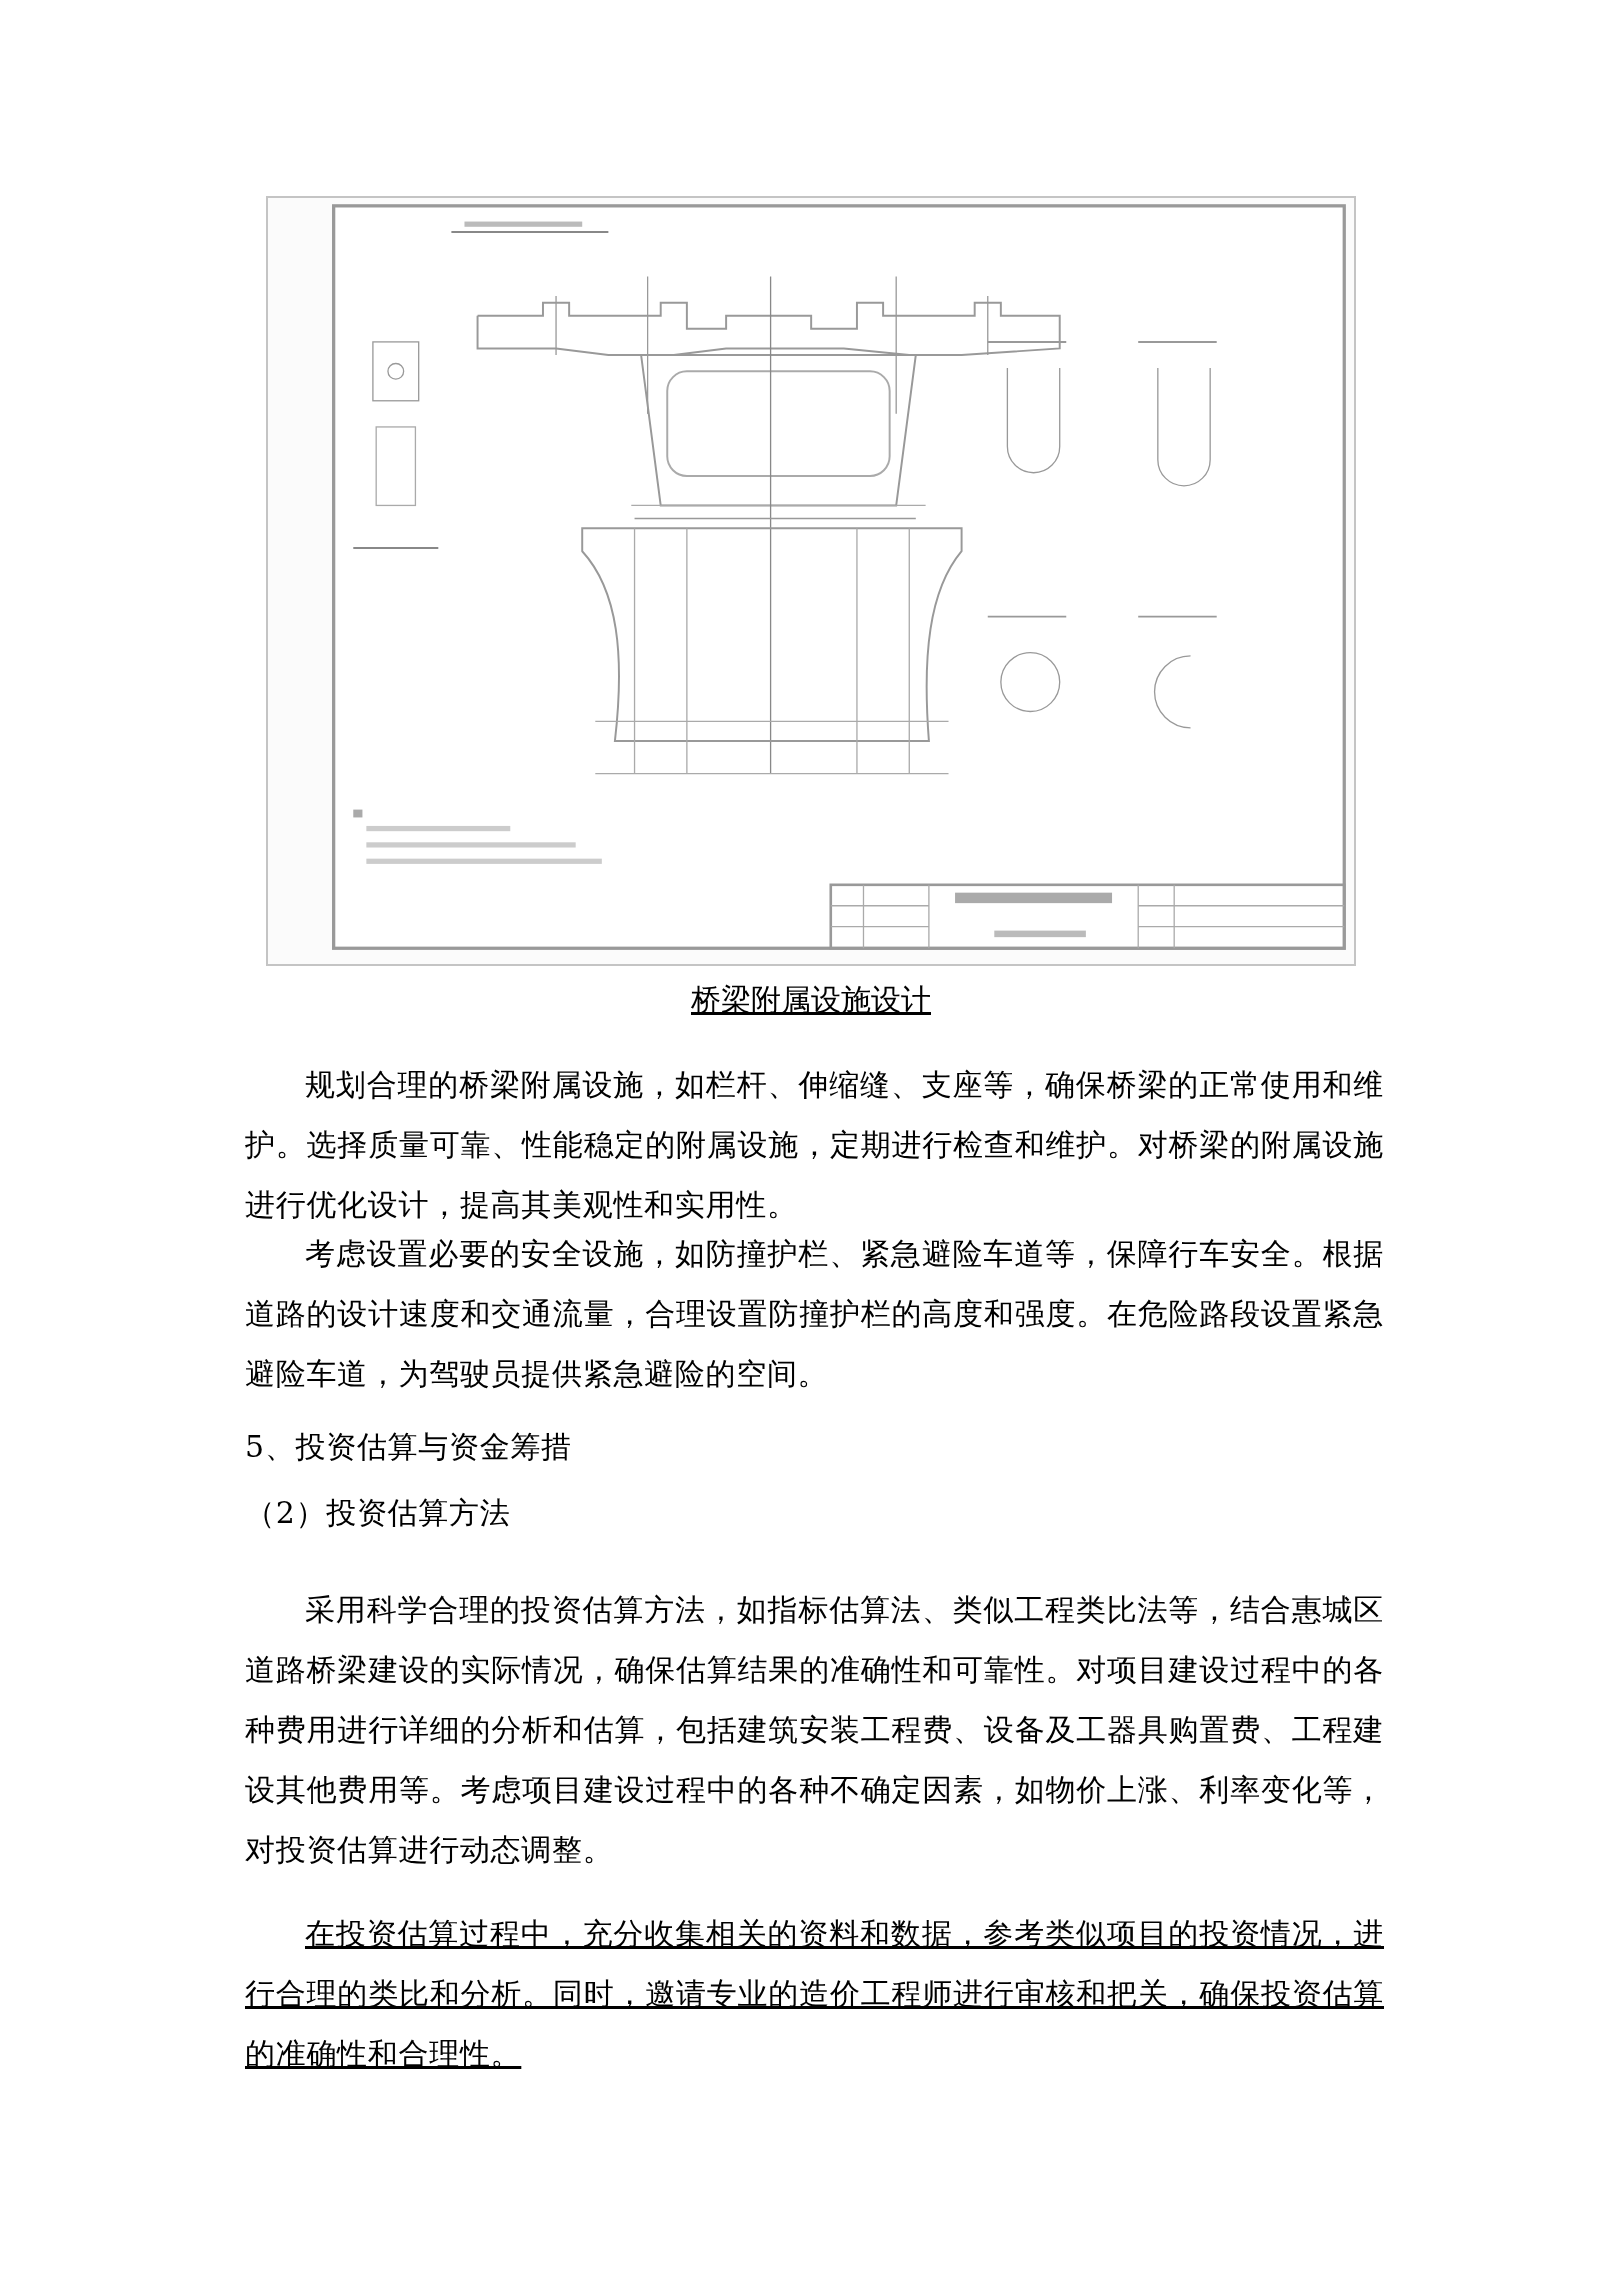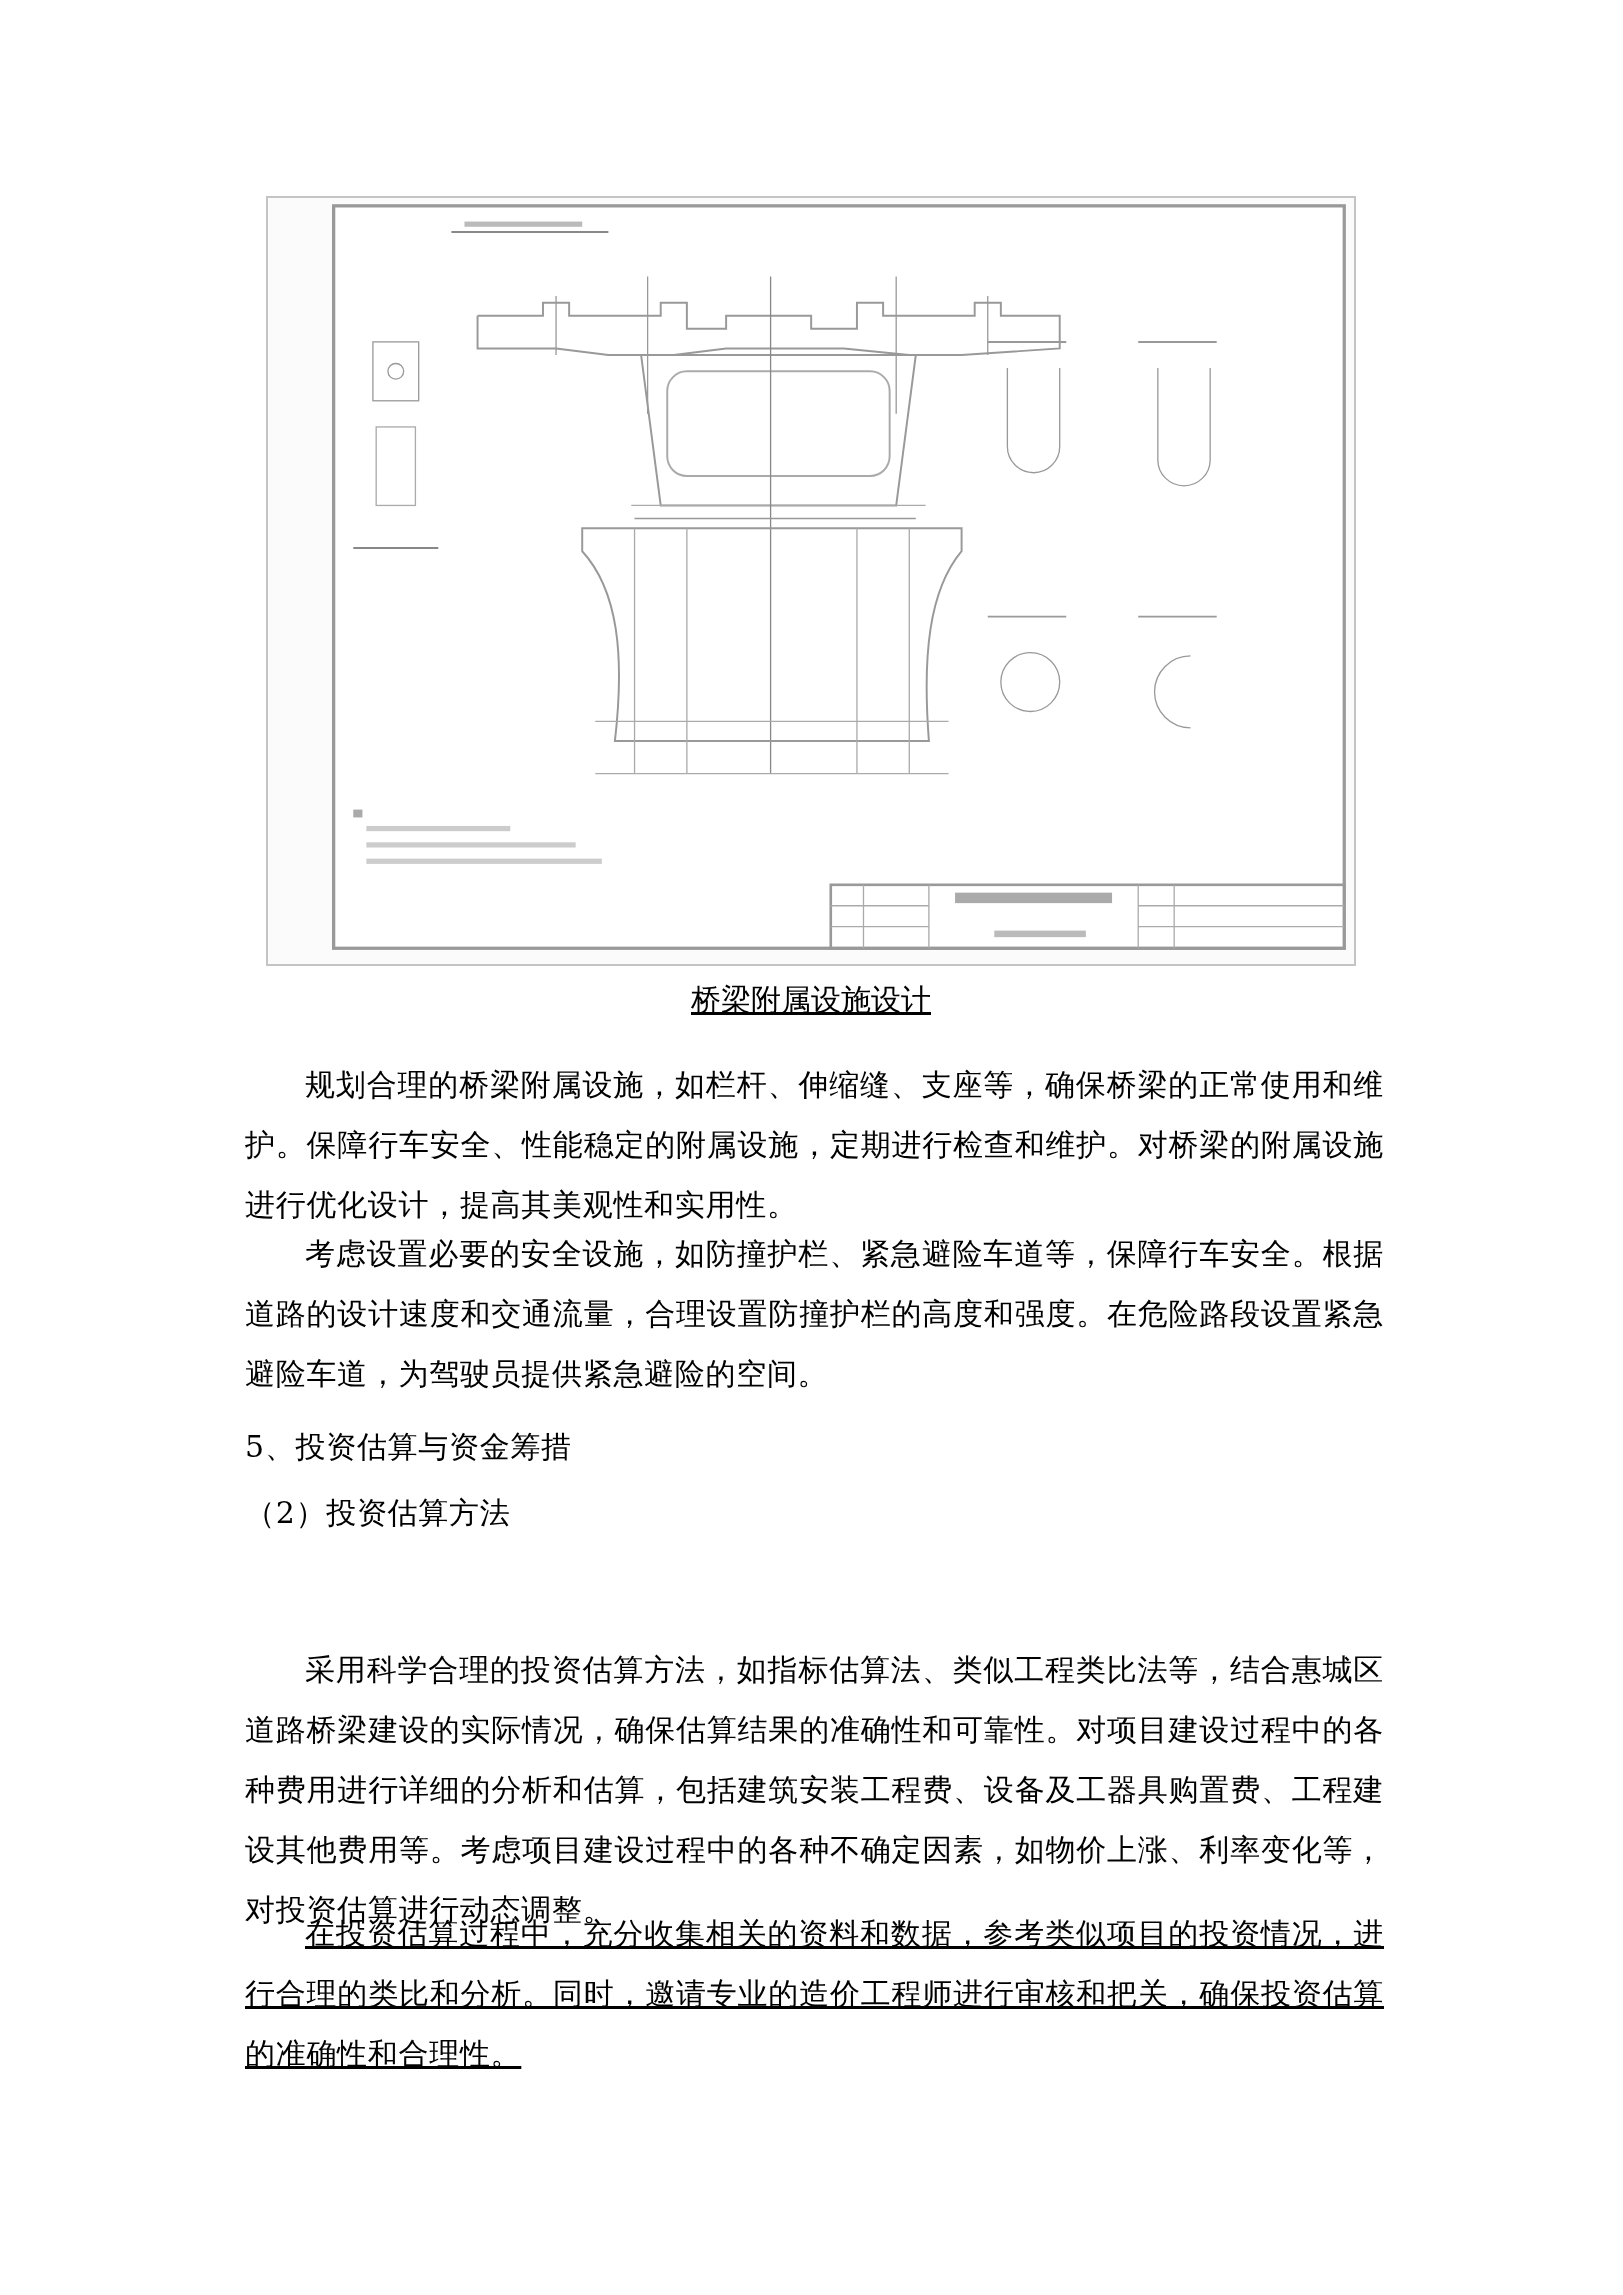--- a/index.html
+++ b/index.html
@@ -11,21 +11,21 @@
   .caption { position: absolute; left: 245px; width: 1132px; top: 980px; text-align: center;
              font-size: 30px; line-height: 39px; text-decoration: underline; }
   .text { position: absolute; left: 245px; width: 1139px; font-size: 30px; line-height: 60px;
           letter-spacing: 0.7px; }
   .para { margin: 0; text-indent: 60px; text-align: justify; }
   .heading { margin: 0; }
   #p1 { top: 1055px; }
   #p2 { top: 1224px; }
   #h3 { top: 1417px; }
   #h31 { top: 1483px; }
-  #p3 { top: 1640px; }
+  #p3 { top: 1580px; }
   #p4 { top: 1904px; text-decoration: underline; }
 </style>
 </head>
 <body>
 
 <div class="figure">
   <svg width="1085" height="764" viewBox="0 0 1658 1168">
 
     <rect x="100" y="12" width="1545" height="1135" fill="#fff" stroke="#999" stroke-width="5"></rect>
 
@@ -87,21 +87,21 @@
       <line x1="1330" y1="1114" x2="1645" y2="1114" stroke="#aaa" stroke-width="2"></line>
       <rect x="1050" y="1062" width="240" height="16" fill="#aaa"></rect>
       <rect x="1110" y="1120" width="140" height="10" fill="#bbb"></rect>
     </g>
   </svg>
 </div>
 
 <div class="caption">桥梁附属设施设计</div>
 
 <div class="text" id="p1">
-    <p class="para">规划合理的桥梁附属设施，如栏杆、伸缩缝、支座等，确保桥梁的正常使用和维护。保障行车安全、性能稳定的附属设施，定期进行检查和维护。对桥梁的附属设施进行优化设计，提高其美观性和实用性。</p>
+    <p class="para">规划合理的桥梁附属设施，如栏杆、伸缩缝、支座等，确保桥梁的正常使用和维护。选择质量可靠、性能稳定的附属设施，定期进行检查和维护。对桥梁的附属设施进行优化设计，提高其美观性和实用性。</p>
   </div>
 <div class="text" id="p2">
     <p class="para">考虑设置必要的安全设施，如防撞护栏、紧急避险车道等，保障行车安全。根据道路的设计速度和交通流量，合理设置防撞护栏的高度和强度。在危险路段设置紧急避险车道，为驾驶员提供紧急避险的空间。</p>
   </div>
 <div class="text" id="h3">
     <p class="heading">5、投资估算与资金筹措</p>
   </div>
 <div class="text" id="h31">
     <p class="heading">（2）投资估算方法</p>
   </div>

